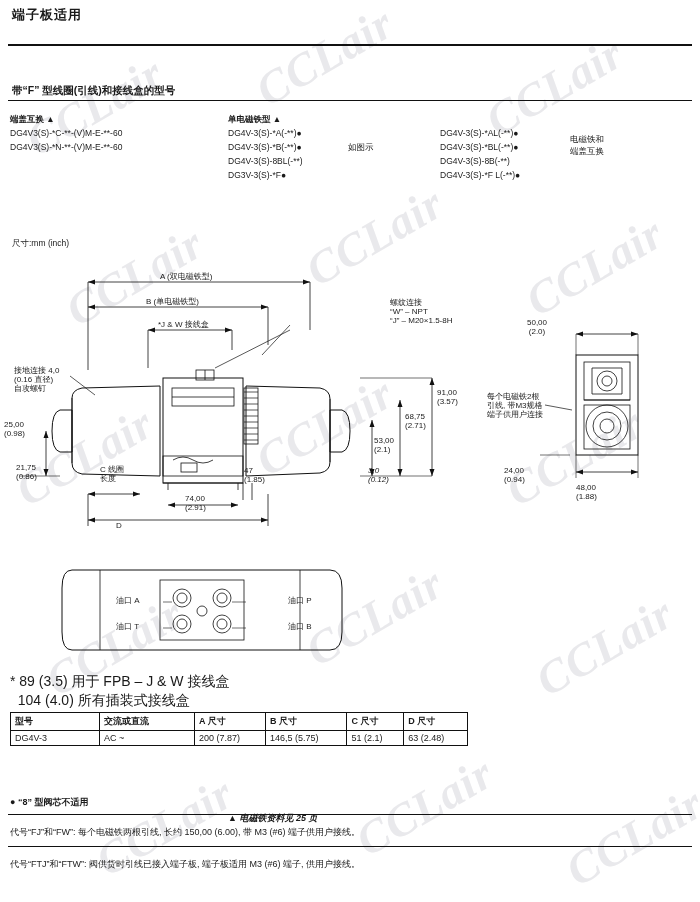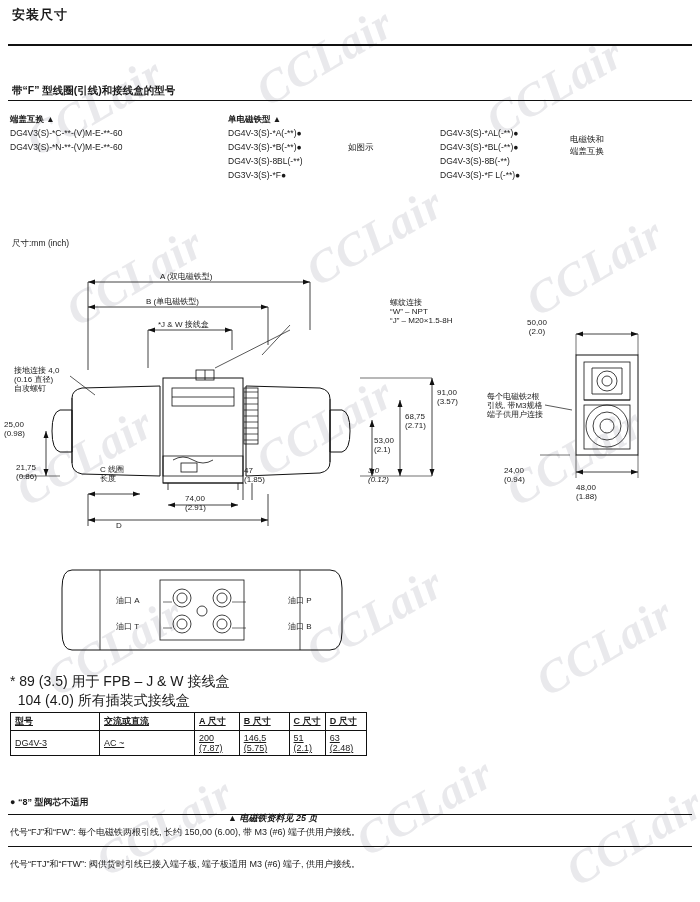--- a/index.html
+++ b/index.html
@@ -37,21 +37,21 @@
   .unit{position:absolute;left:12px;top:238px;font-size:8.5px;}
 
   
   .dim{position:absolute;font-size:8px;line-height:1.15;white-space:nowrap;}
 
   svg{position:absolute;left:0;top:0;overflow:visible;}
 
   
   table.spec{
     position:absolute;left:10px;top:712px;border-collapse:collapse;
-    font-size:9px;width:357px;text-decoration:underline;
+    font-size:9px;width:458px;
   }
   table.spec th,table.spec td{
     border:1px solid #111;padding:2px 4px;text-align:left;font-weight:normal;
   }
   table.spec th{font-weight:bold;}
   table.spec td:first-child,table.spec th:first-child{width:80px;}
   table.spec td:nth-child(2),table.spec th:nth-child(2){width:86px;}
 
   .footnote{position:absolute;font-size:9px;}
   .footnote.b{font-weight:bold;}
@@ -71,21 +71,21 @@
   <div class="wm" style="left:10px;top:430px;font-size:46px;">CCLair</div>
   <div class="wm" style="left:250px;top:400px;font-size:46px;">CCLair</div>
   <div class="wm" style="left:500px;top:430px;font-size:46px;">CCLair</div>
   <div class="wm" style="left:40px;top:620px;font-size:46px;">CCLair</div>
   <div class="wm" style="left:300px;top:590px;font-size:46px;">CCLair</div>
   <div class="wm" style="left:530px;top:620px;font-size:46px;">CCLair</div>
   <div class="wm" style="left:90px;top:800px;font-size:46px;">CCLair</div>
   <div class="wm" style="left:350px;top:780px;font-size:46px;">CCLair</div>
   <div class="wm" style="left:560px;top:810px;font-size:46px;">CCLair</div>
 
-  <div class="title">安装尺寸</div>
+  <div class="title">端子板适用</div>
   <div class="hr" style="left:8px;top:44px;width:684px;height:2px;"></div>
 
   <div class="sub-title">带“F” 型线圈(引线)和接线盒的型号</div>
   <div class="hr" style="left:8px;top:100px;width:684px;height:1px;"></div>
 
   <div class="colhead" style="left:10px;top:114px;">端盖互换 ▲</div>
   <div class="codeline" style="left:10px;top:128px;">DG4V3(S)-*C-**-(V)M-E-**-60</div>
   <div class="codeline" style="left:10px;top:142px;">DG4V3(S)-*N-**-(V)M-E-**-60</div>
 
   <div class="colhead" style="left:228px;top:114px;">单电磁铁型 ▲</div>

